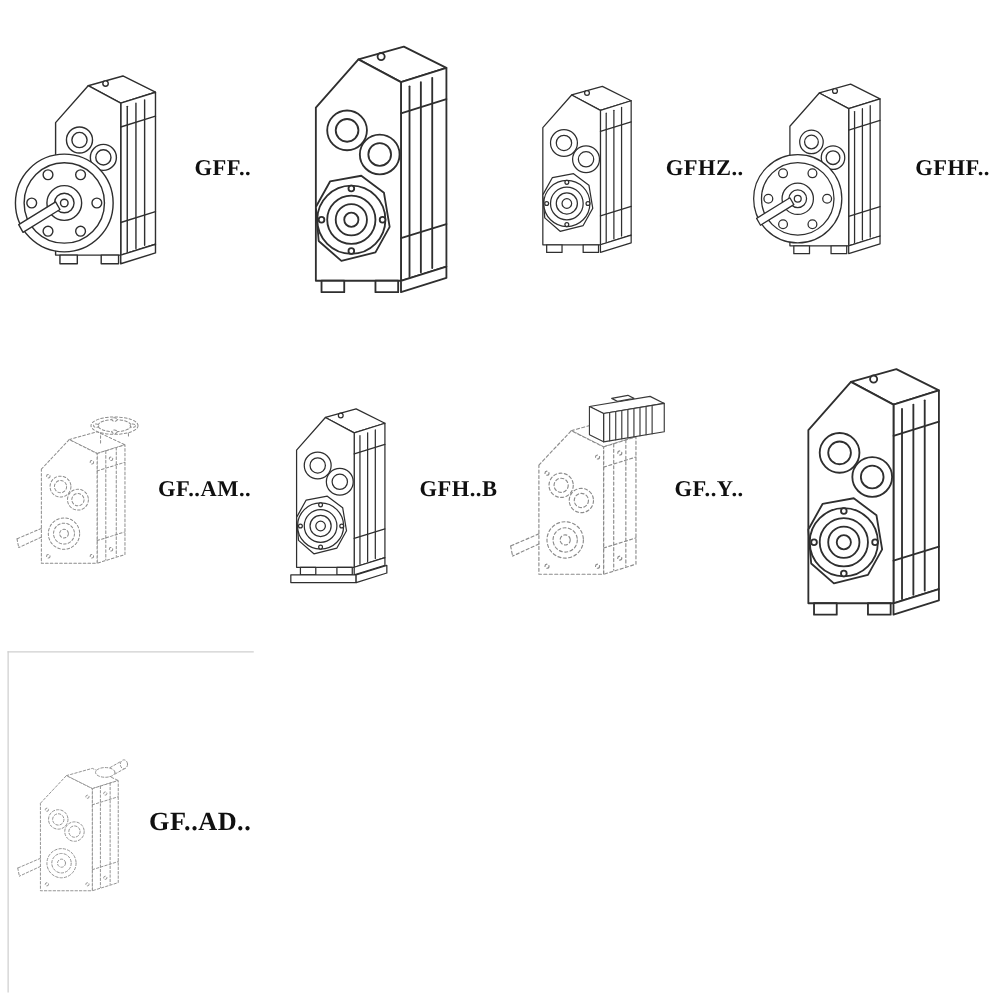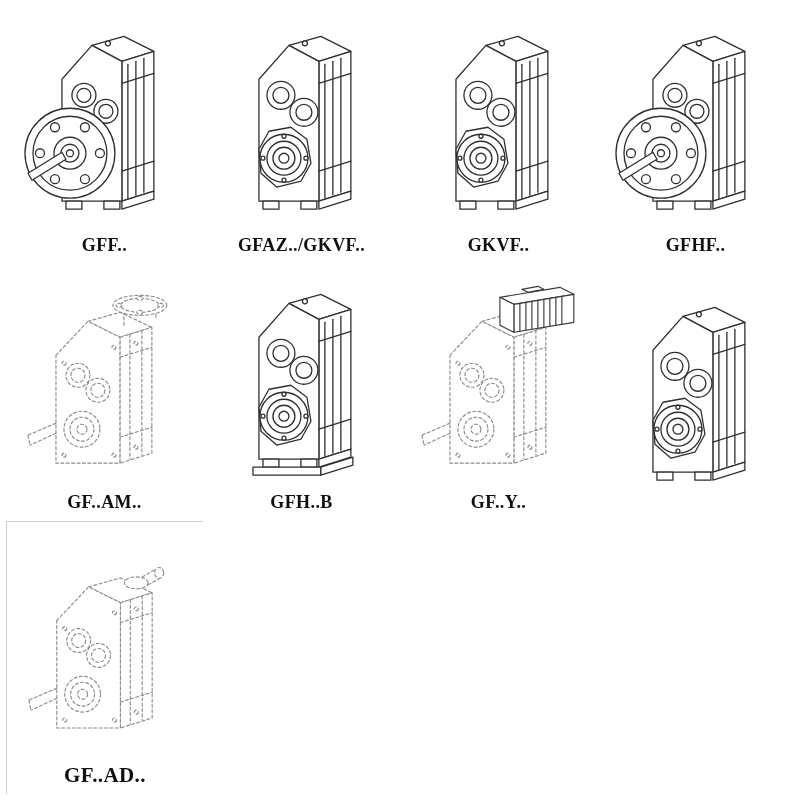--- a/index.html
+++ b/index.html
@@ -17,21 +17,21 @@
   }
   .page { width: 800px; height: 800px; }
   .grid {
     display: grid;
     grid-template-columns: repeat(4, 1fr);
     grid-template-rows: 1fr 1fr 1.06fr;
     width: 100%; height: 100%;
     padding: 6px; box-sizing: border-box;
   }
   .cell {
-    display: flex; flex-direction: column;
+    display: flex; 
     align-items: center; justify-content: flex-end;
     min-width: 0; min-height: 0;
     margin: 0; padding: 4px 2px 6px; box-sizing: border-box;
   }
   svg.fig {
     flex: 1 1 auto;
     width: 88%;
     min-height: 0;
     margin-top: 2px;
     stroke-linejoin: round;
@@ -204,28 +204,27 @@
       <svg class="fig solid" viewBox="0 0 170 205">
           <use href="#sym-flange-unit"></use>
         </svg>
       <figcaption class="label">GFF..</figcaption>
     </figure>
 
     <figure class="cell">
       <svg class="fig solid" viewBox="0 0 170 205">
           <use href="#sym-shaft-unit"></use>
         </svg>
-      <figcaption class="label">GFAZ../GKVF..</figcaption>
     </figure>
 
     <figure class="cell">
       <svg class="fig solid" viewBox="0 0 170 205">
           <use href="#sym-shaft-unit"></use>
         </svg>
-      <figcaption class="label">GKVF..</figcaption>
+      <figcaption class="label">GFHZ..</figcaption>
     </figure>
 
     <figure class="cell">
       <svg class="fig solid" viewBox="0 0 170 205">
           <use href="#sym-flange-unit"></use>
         </svg>
       <figcaption class="label">GFHF..</figcaption>
     </figure>
 
 

